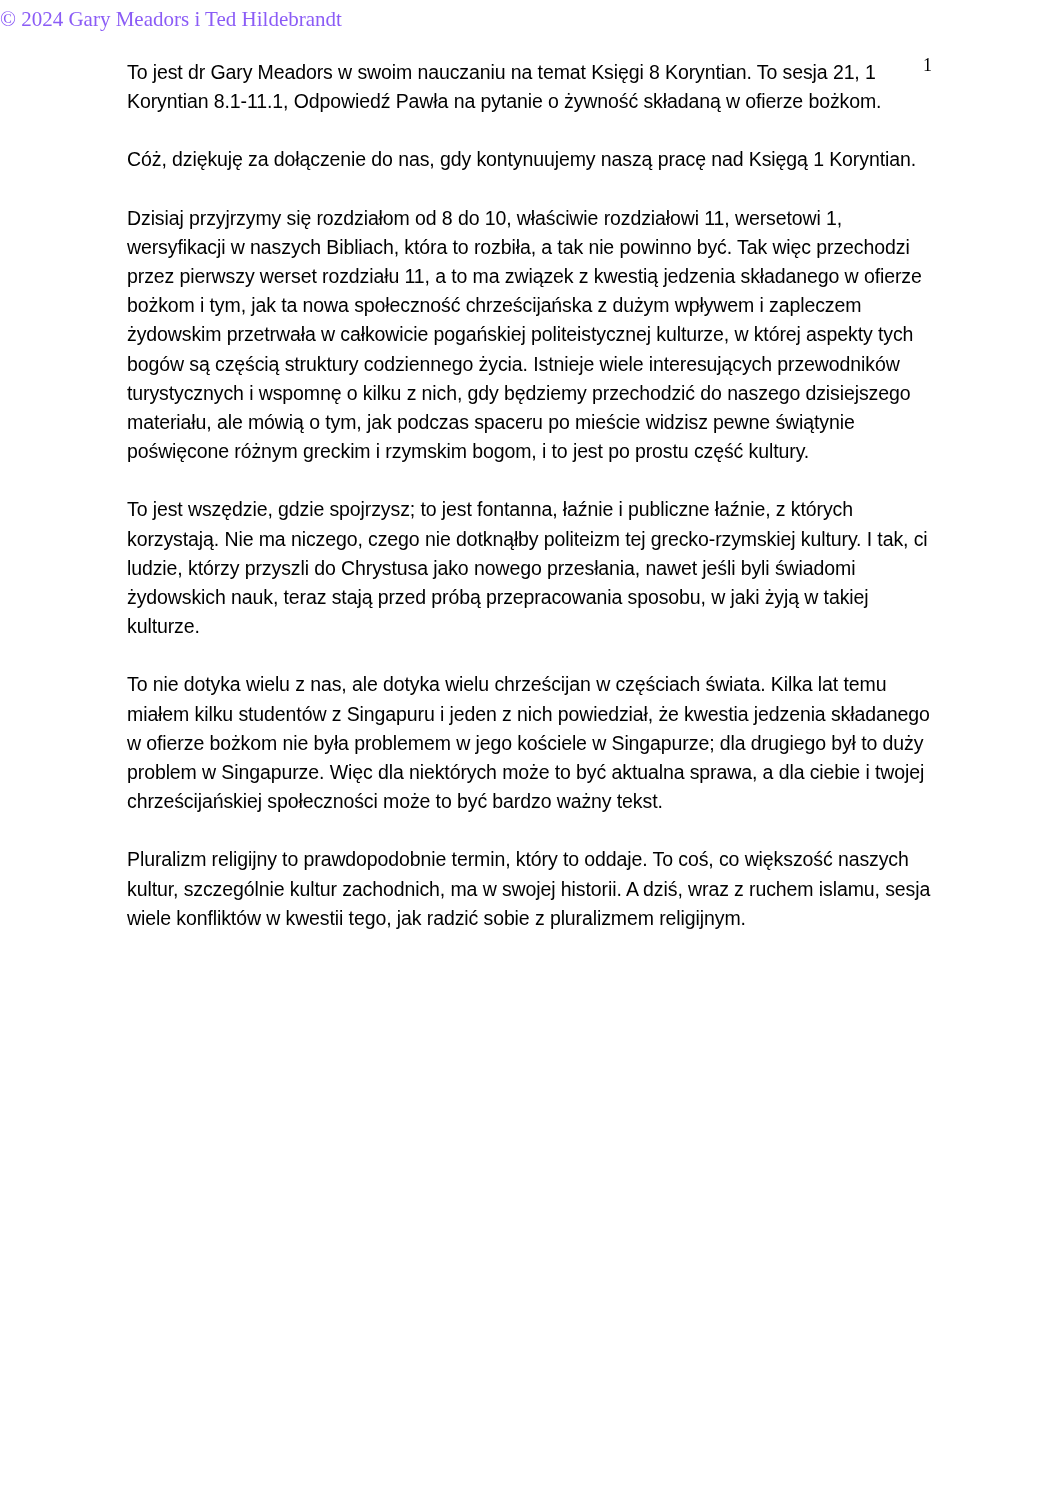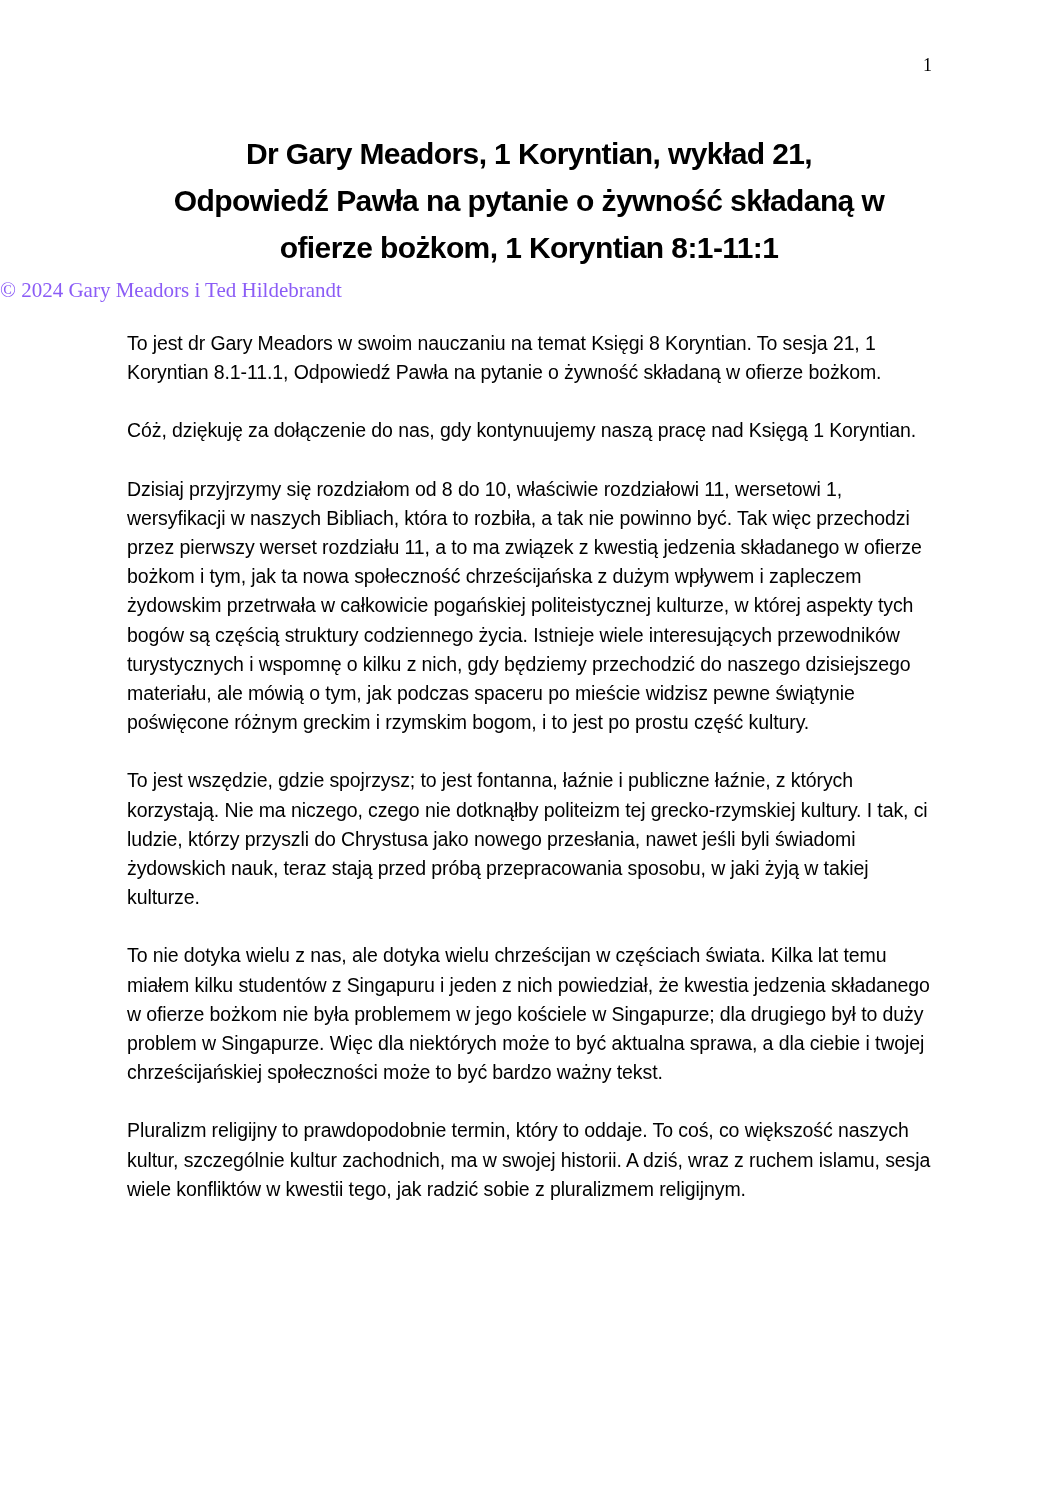--- a/index.html
+++ b/index.html
@@ -59,25 +59,20 @@
     margin: 0 0 29px 0;
   }
 </style>
 </head>
 <body>
 
 <div class="page">
 
   <span class="page-number">1</span>
 
-  <h1 class="doc-title">
-    <span class="title-line">Dr Gary Meadors, 1 Koryntian, wykład 21,</span>
-    <span class="title-line">Odpowiedź Pawła na pytanie o żywność składaną w</span>
-    <span class="title-line">ofierze bożkom, 1 Koryntian 8:1-11:1</span>
-  </h1>
 
   <div class="copyright">© 2024 Gary Meadors i Ted Hildebrandt</div>
 
   <div class="content">
     <p>To jest dr Gary Meadors w swoim nauczaniu na temat Księgi 8 Koryntian. To sesja 21, 1 Koryntian 8.1-11.1, Odpowiedź Pawła na pytanie o żywność składaną w ofierze bożkom.</p>
     <p>Cóż, dziękuję za dołączenie do nas, gdy kontynuujemy naszą pracę nad Księgą 1 Koryntian.</p>
     <p>Dzisiaj przyjrzymy się rozdziałom od 8 do 10, właściwie rozdziałowi 11, wersetowi 1, wersyfikacji w naszych Bibliach, która to rozbiła, a tak nie powinno być. Tak więc przechodzi przez pierwszy werset rozdziału 11, a to ma związek z kwestią jedzenia składanego w ofierze bożkom i tym, jak ta nowa społeczność chrześcijańska z dużym wpływem i zapleczem żydowskim przetrwała w całkowicie pogańskiej politeistycznej kulturze, w której aspekty tych bogów są częścią struktury codziennego życia. Istnieje wiele interesujących przewodników turystycznych i wspomnę o kilku z nich, gdy będziemy przechodzić do naszego dzisiejszego materiału, ale mówią o tym, jak podczas spaceru po mieście widzisz pewne świątynie poświęcone różnym greckim i rzymskim bogom, i to jest po prostu część kultury.</p>
     <p>To jest wszędzie, gdzie spojrzysz; to jest fontanna, łaźnie i publiczne łaźnie, z których korzystają. Nie ma niczego, czego nie dotknąłby politeizm tej grecko-rzymskiej kultury. I tak, ci ludzie, którzy przyszli do Chrystusa jako nowego przesłania, nawet jeśli byli świadomi żydowskich nauk, teraz stają przed próbą przepracowania sposobu, w jaki żyją w takiej kulturze.</p>
     <p>To nie dotyka wielu z nas, ale dotyka wielu chrześcijan w częściach świata. Kilka lat temu miałem kilku studentów z Singapuru i jeden z nich powiedział, że kwestia jedzenia składanego w ofierze bożkom nie była problemem w jego kościele w Singapurze; dla drugiego był to duży problem w Singapurze. Więc dla niektórych może to być aktualna sprawa, a dla ciebie i twojej chrześcijańskiej społeczności może to być bardzo ważny tekst.</p>
     <p>Pluralizm religijny to prawdopodobnie termin, który to oddaje. To coś, co większość naszych kultur, szczególnie kultur zachodnich, ma w swojej historii. A dziś, wraz z ruchem islamu, sesja wiele konfliktów w kwestii tego, jak radzić sobie z pluralizmem religijnym.</p>

